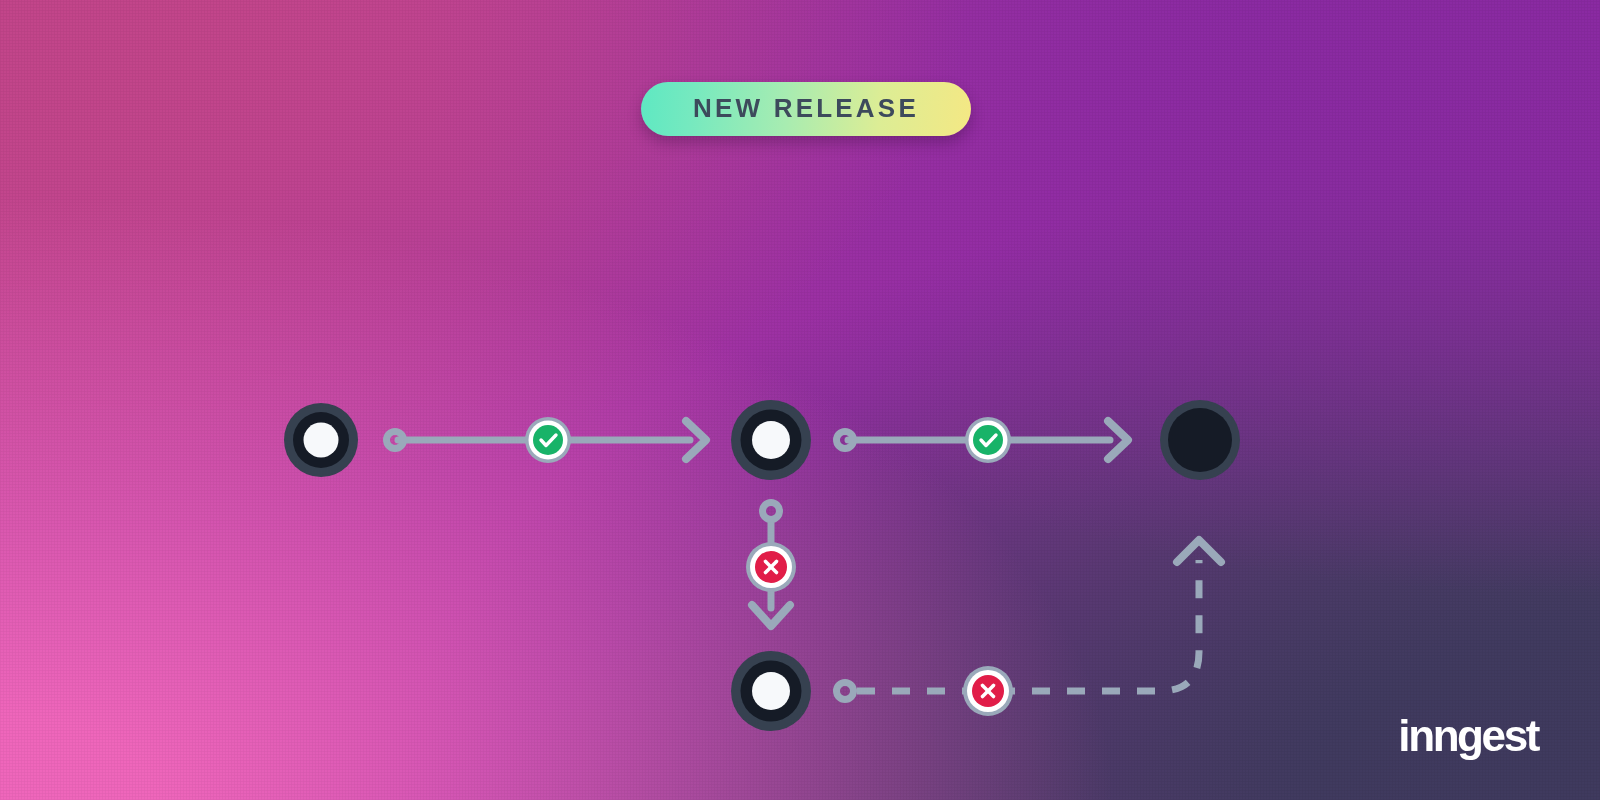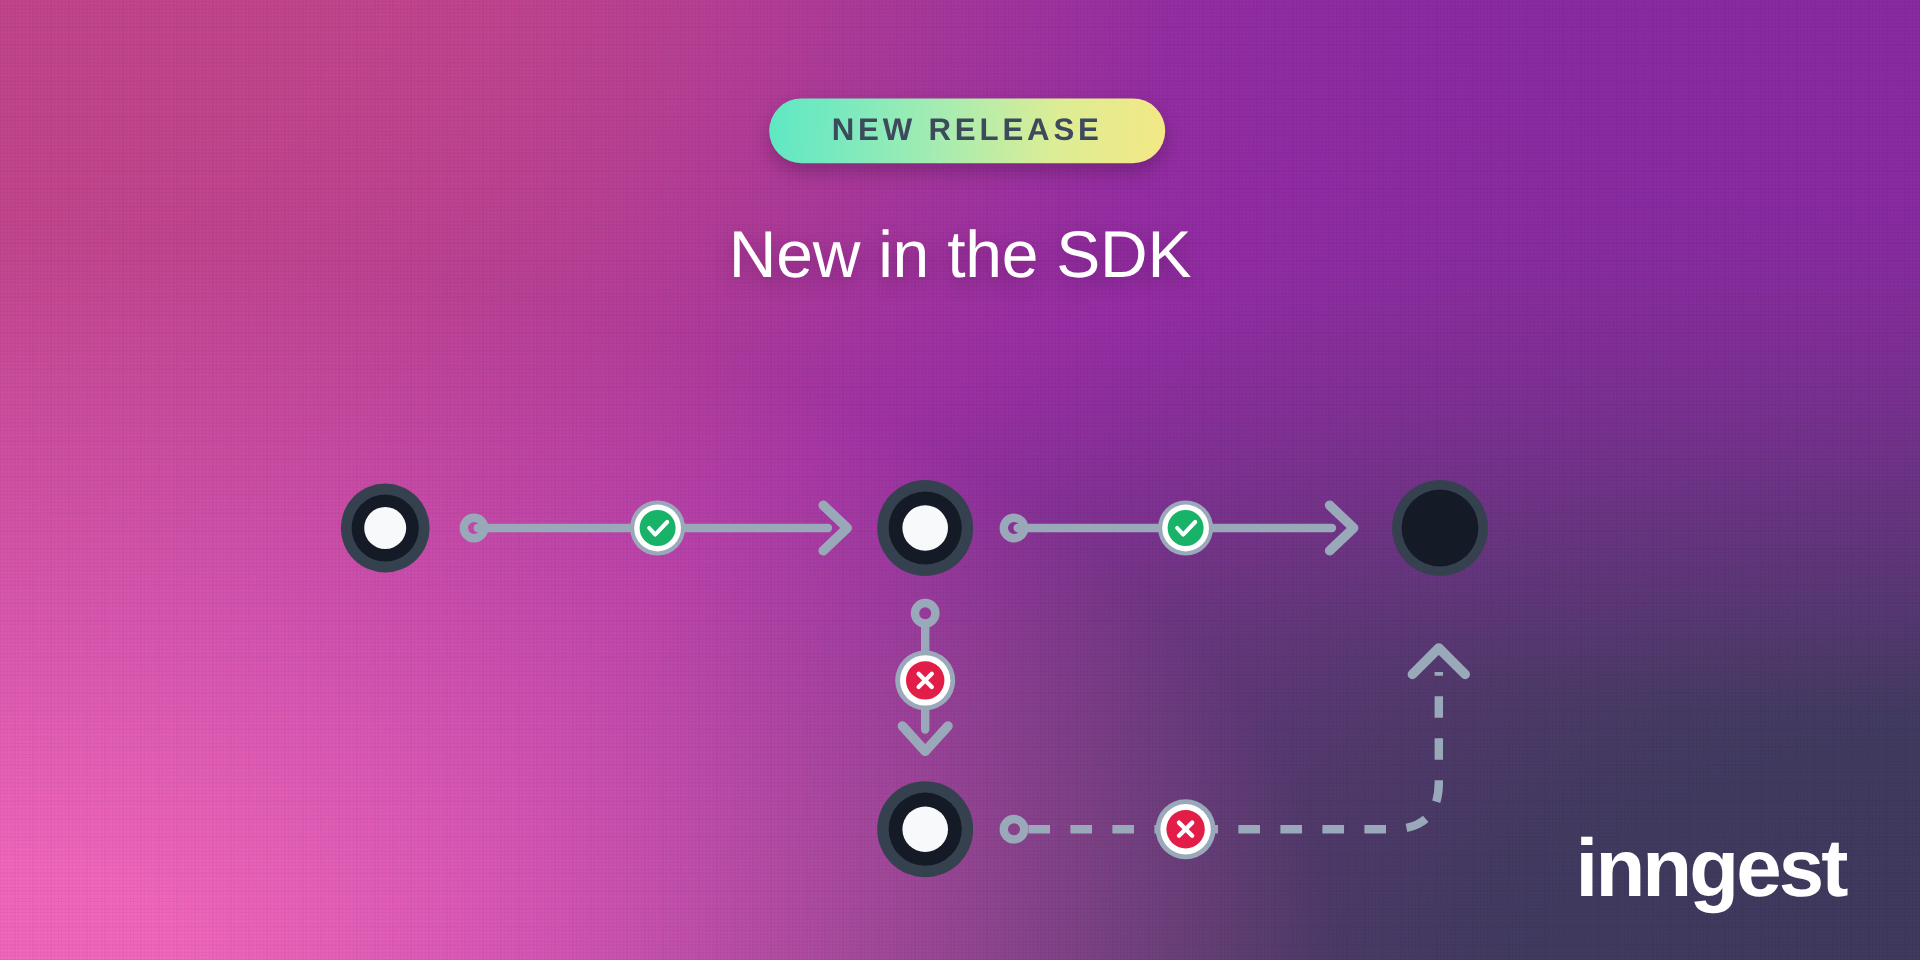--- a/index.html
+++ b/index.html
@@ -61,37 +61,36 @@
     text-shadow:0 6px 16px rgba(45,8,50,.30);
   }
 
   
   #diagram { position:absolute; inset:0; }
   #diagram svg { position:absolute; left:0; top:0; }
 
   
   #logo {
     position:absolute; right:62px; bottom:42px;
-    color:#fff; font-size:68px; font-weight:bold;
+    color:#fff; font-size:44px; font-weight:bold;
     letter-spacing:-2.4px; line-height:1;
   }
 </style>
 </head>
 <body>
 
 <div id="bg">
   <div id="bg-noise"></div>
 </div>
 
 <div id="badge-wrap">
   <div id="badge">NEW RELEASE</div>
 </div>
 
 <div id="heading-wrap">
-  <div id="subtitle">New in the SDK</div>
 </div>
 
 <div id="diagram">
   <svg width="1600" height="800" viewBox="0 0 1600 800">
 
     <g>
       <line x1="398" y1="440" x2="690" y2="440" stroke="#9aa9ba" stroke-width="7" stroke-linecap="round"></line>
       <circle cx="395" cy="440" r="8.5" fill="none" stroke="#9aa9ba" stroke-width="7"></circle>
       <polyline points="686,421 706,440 686,459" fill="none" stroke="#9aa9ba" stroke-width="8" stroke-linecap="round" stroke-linejoin="round"></polyline>
     </g>

